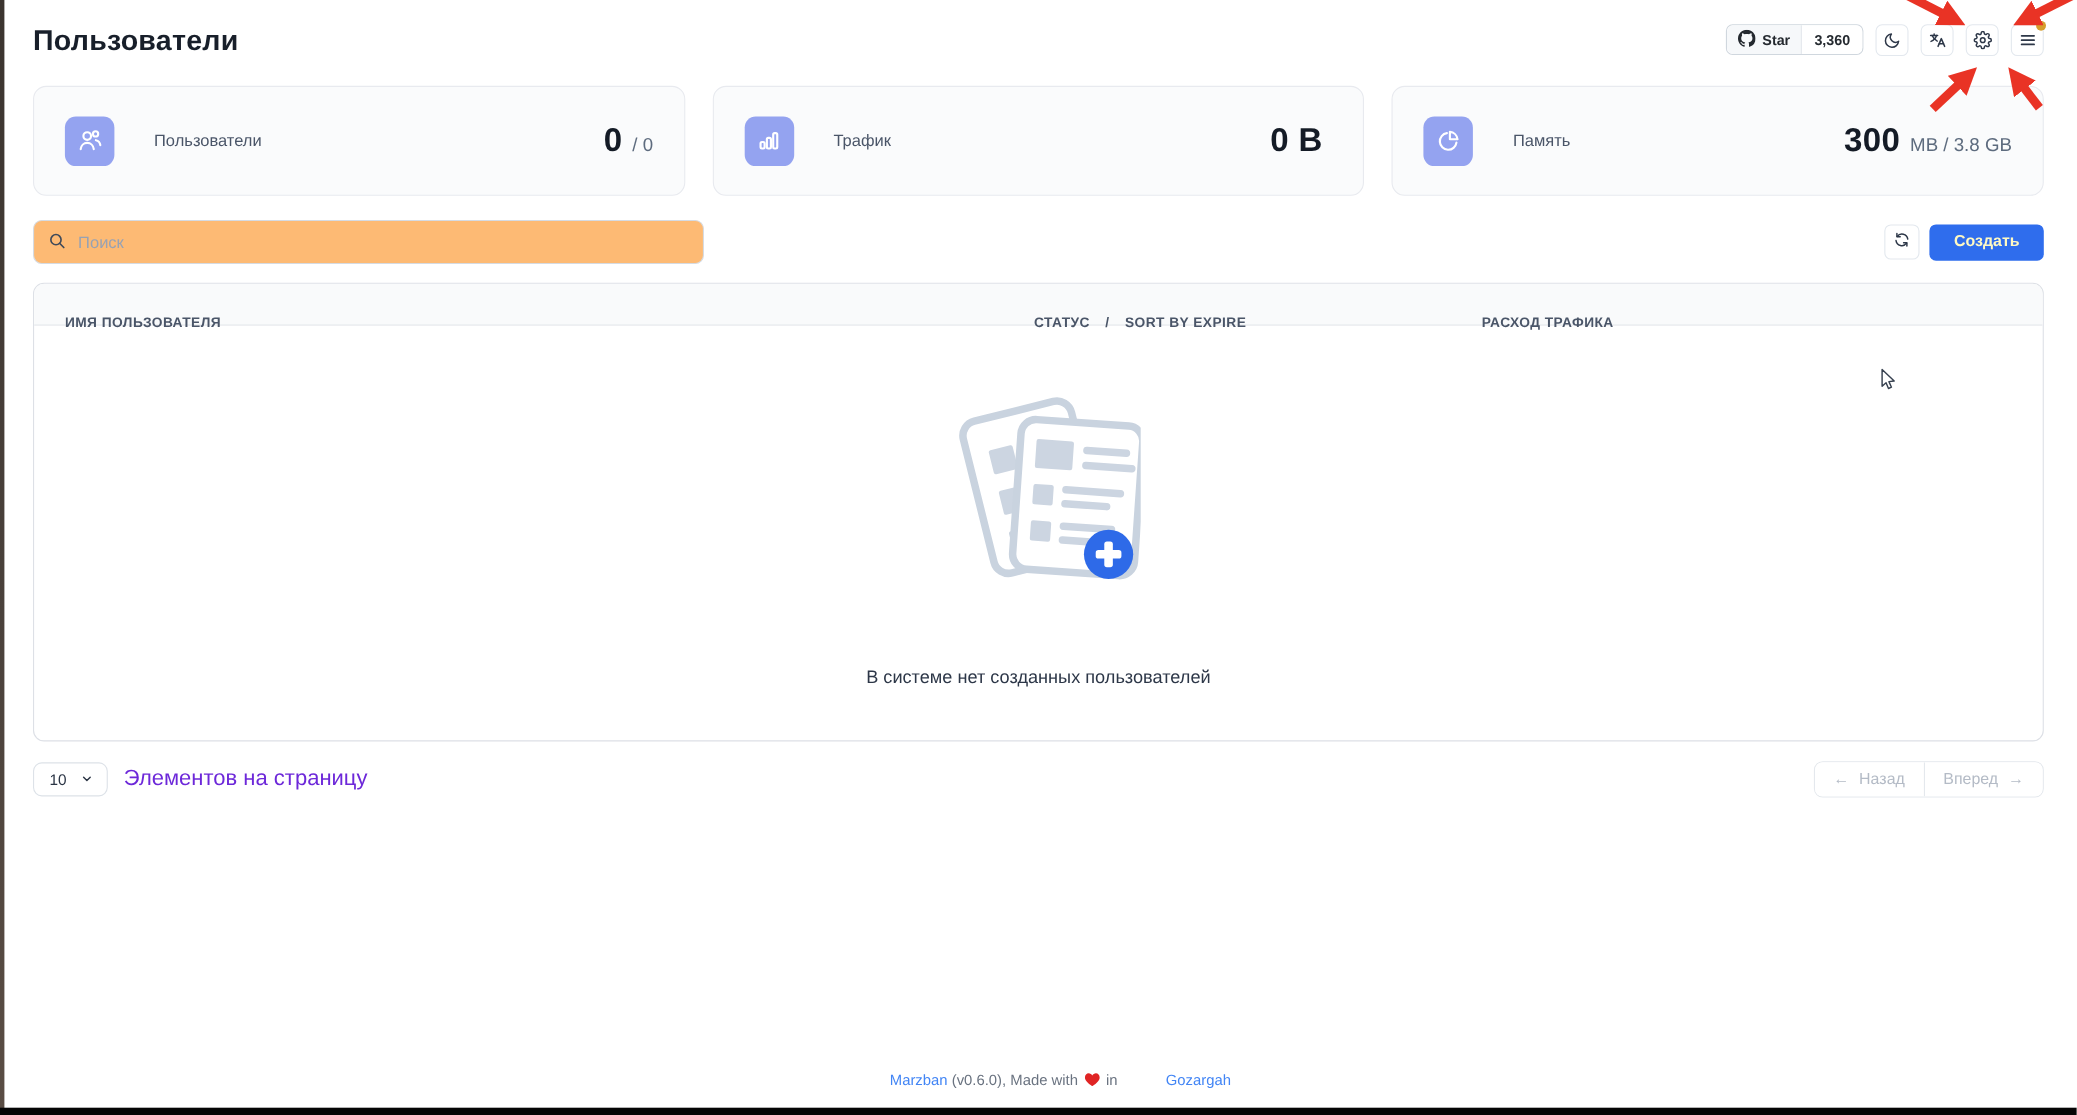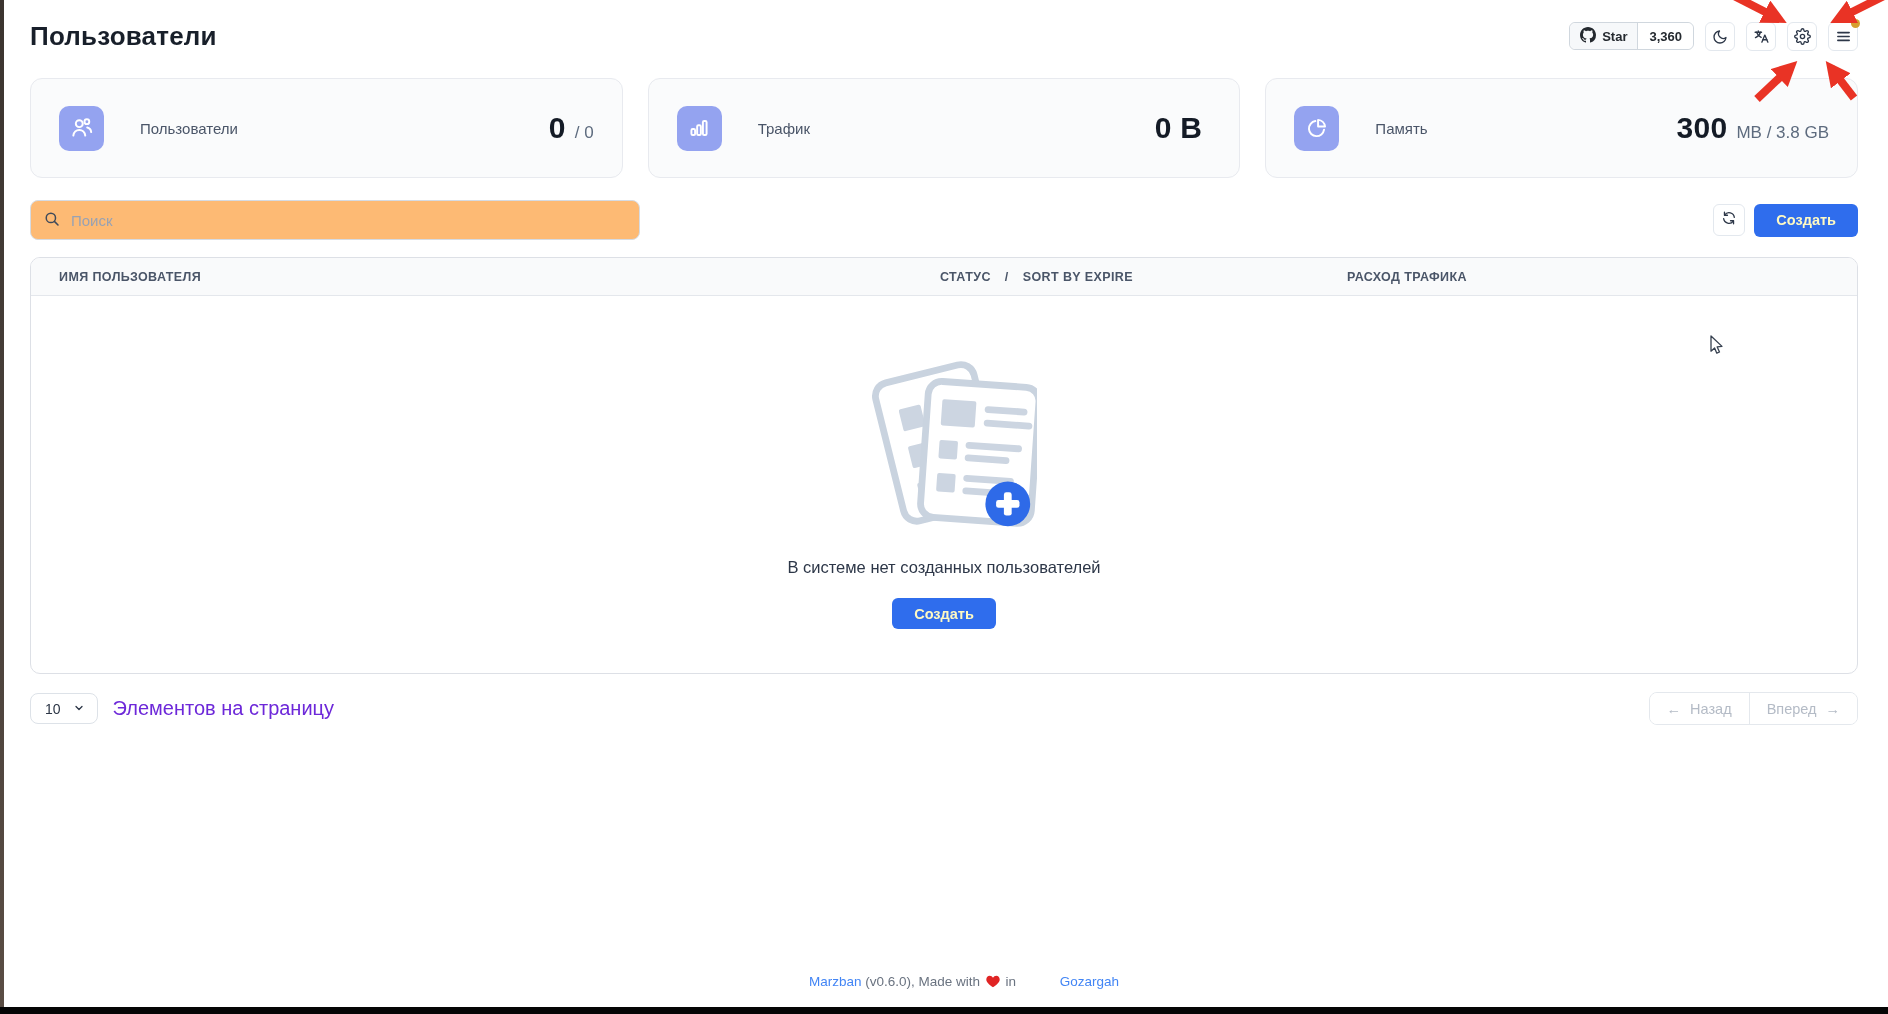--- a/index.html
+++ b/index.html
@@ -52,26 +52,26 @@
   .toolbar-right { margin-left:auto; display:flex; align-items:center; gap:9px; }
   .refresh-btn { width:32px; height:32px; background:#fff; border:1px solid #e3e8ee; border-radius:6px;
     display:flex; align-items:center; justify-content:center; color:#2d3748; cursor:pointer; }
   .btn-primary { height:33px; padding:0 22px; background:#2f6ded; color:#fef9c3; border:none;
     border-radius:6px; font-size:14.5px; font-weight:700; cursor:pointer; font-family:inherit;text-align:right; }
 
   
   .users-table { margin-top:17px; height:417px; border:1px solid #dde0e6; border-radius:10px;
     background:#fff; overflow:hidden; display:flex; flex-direction:column; }
   .table-head { position:relative; height:38px; background:#f9fafb; border-bottom:1px solid #e4e7ec; flex:none;}
-  .th { position:absolute; top:0; height:38px; display:flex; align-items:center; gap:14px;
+  .th { position:absolute; top:16px; height:38px; display:flex; align-items:center; gap:14px;
     font-size:12.5px; font-weight:700; color:#4a5568; letter-spacing:.4px; cursor:pointer;}
   .th-username { left:28px; }
   .th-status { left:909px; }
   .th-traffic { left:1316px; }
-  .table-body { flex:1; display:flex; flex-direction:column; align-items:center; padding-top:57px; }
+  .table-body { flex:1; display:flex; flex-direction:column; align-items:center; padding-top:57px;gap:48px; }
   .empty-message { margin-top:16px; font-size:16.5px; color:#2d3748; }
   .empty-create { margin-top:21px; height:31px; padding:0 22px; }
 
   
   .pagination { display:flex; align-items:center; margin-top:18px; }
   .page-size-select { display:flex; align-items:center; gap:12px; height:31px; padding:0 12px 0 14px;
     border:1px solid #dde2e8; border-radius:8px; font-size:14px; color:#2b3545; cursor:pointer; background:#fff;}
   .page-size-label { margin-left:15px; font-size:20px; color:#6d28d9; }
   .pager { margin-left:auto; display:flex; border:1px solid #e4e8ed; border-radius:8px; overflow:hidden; }
   .pager-btn { display:flex; align-items:center; gap:9px; height:31px; padding:0 17px; background:#fff;

